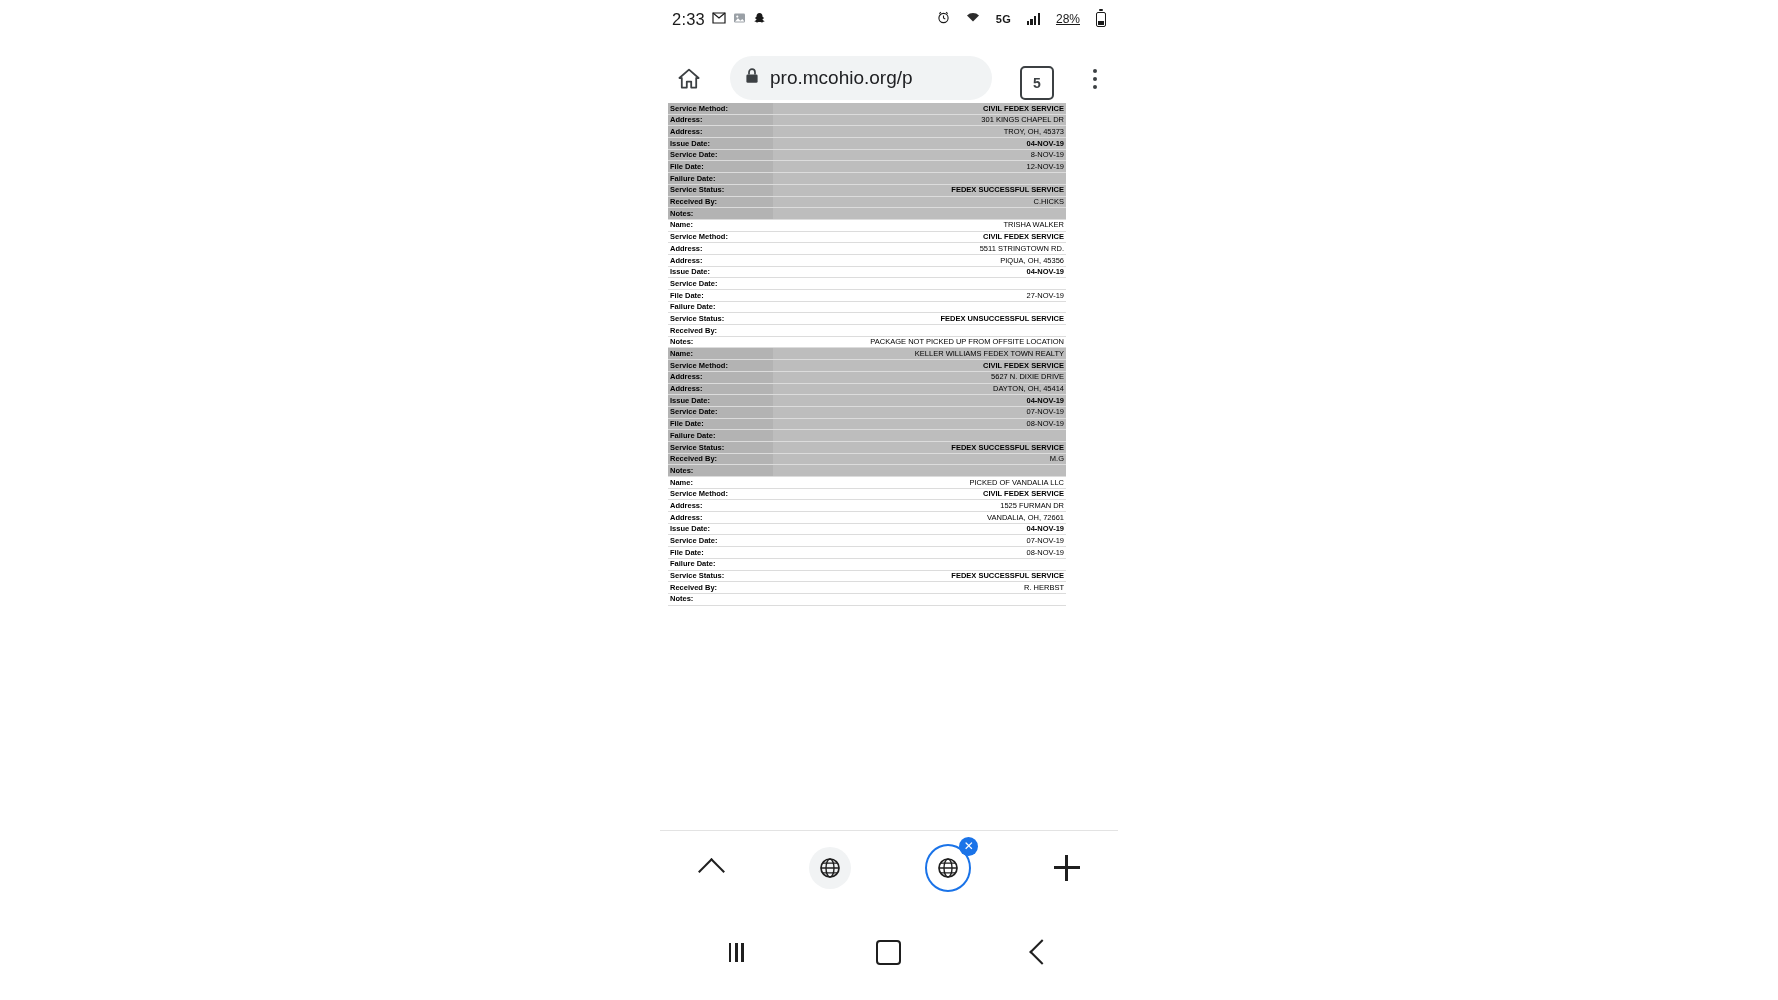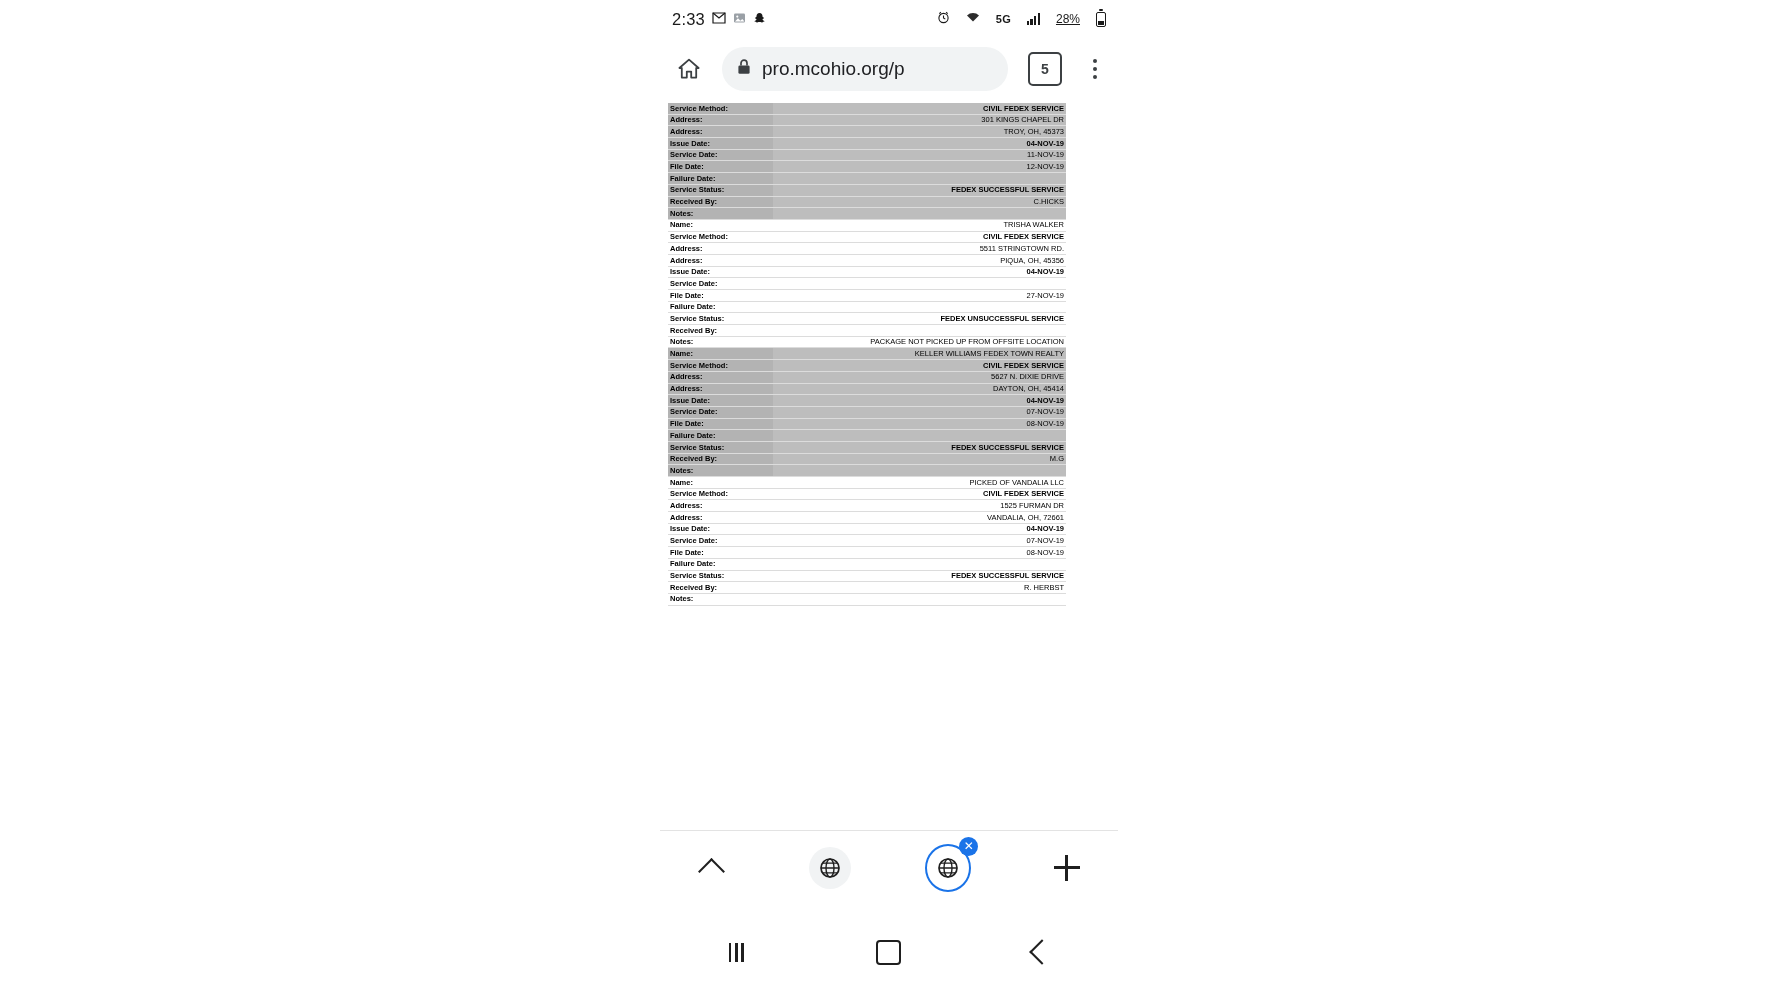--- a/index.html
+++ b/index.html
@@ -80,24 +80,24 @@
   .bars i { width: 2.3px; background: #1a1a1a; display: block; }
   .bars i:nth-child(1) { height: 4px; }
   .bars i:nth-child(2) { height: 6.5px; }
   .bars i:nth-child(3) { height: 9px; }
   .bars i:nth-child(4) { height: 12px; }
 
   
   .browserbar {
     height: 62px;
     display: flex;
-    align-items: center;
+    align-items: flex-end;
     padding: 0 8px;
     box-sizing: border-box;
-    gap: 12px;
+    gap: 20px;
   }
   .home-btn {
     width: 42px; height: 42px;
     display: flex; align-items: center; justify-content: center;
     border-radius: 50%;
     flex: 0 0 auto;
   }
   .urlbar {
     flex: 1 1 auto;
     height: 44px;
@@ -367,21 +367,21 @@
           <tr class="shade">
             <td class="lbl">Address:</td>
             <td class="val">TROY, OH, 45373</td>
           </tr>
           <tr class="shade">
             <td class="lbl">Issue Date:</td>
             <td class="val bold">04-NOV-19</td>
           </tr>
           <tr class="shade">
             <td class="lbl">Service Date:</td>
-            <td class="val">11-NOV-19</td>
+            <td class="val">8-NOV-19</td>
           </tr>
           <tr class="shade">
             <td class="lbl">File Date:</td>
             <td class="val">12-NOV-19</td>
           </tr>
           <tr class="shade">
             <td class="lbl">Failure Date:</td>
             <td class="val"></td>
           </tr>
           <tr class="shade">

